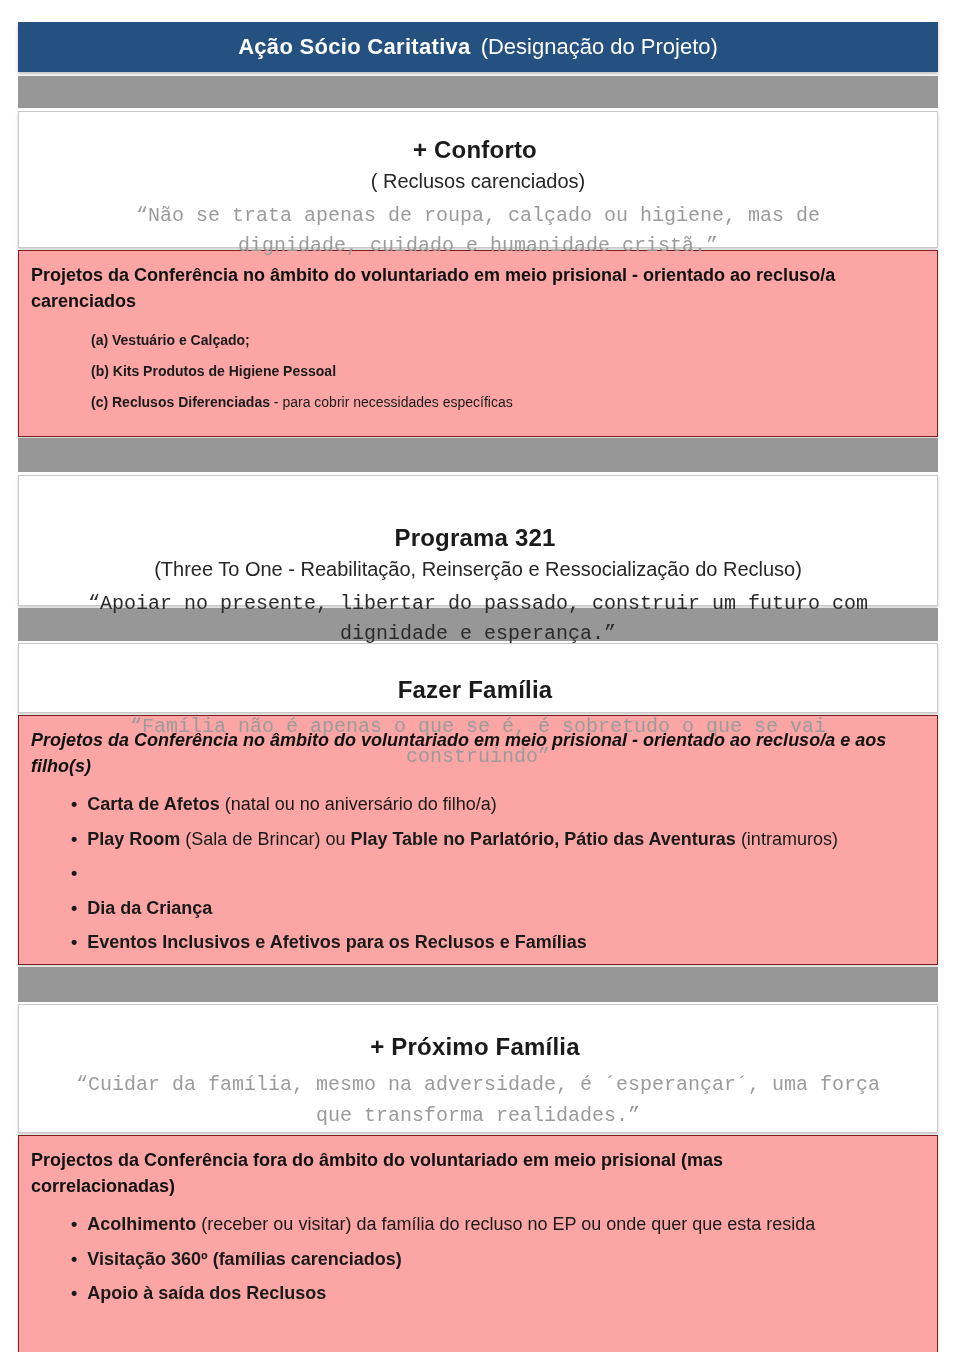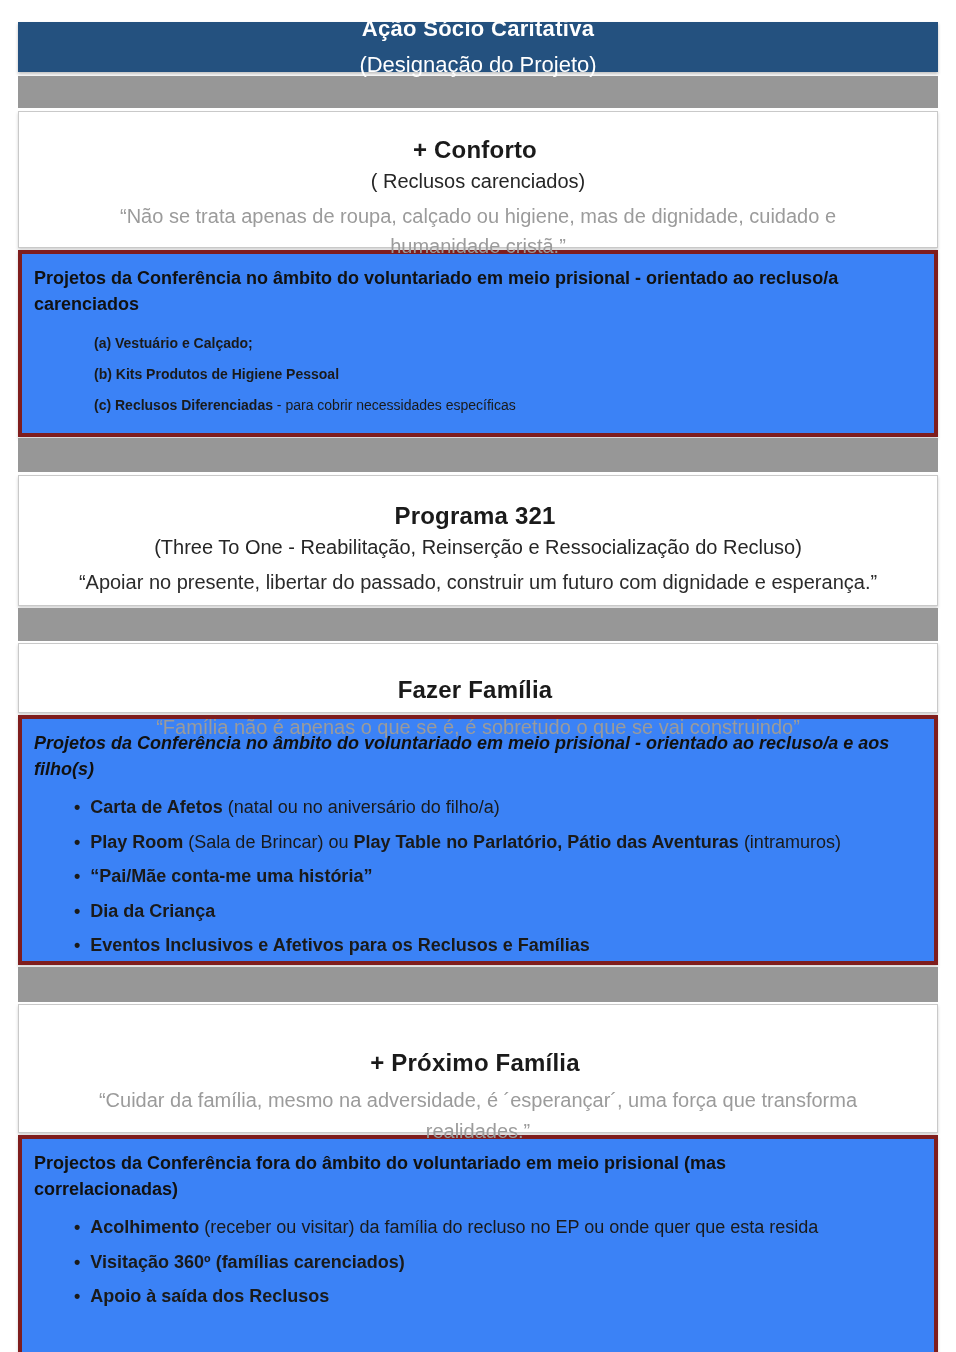--- a/index.html
+++ b/index.html
@@ -1,46 +1,46 @@
 <!DOCTYPE html>
 <html><head>
 <meta charset="utf-8">
 <style>
   html,body{margin:0;padding:0;background:#ffffff;}
   body{width:956px;font-family:"Liberation Sans","DejaVu Sans",sans-serif;color:#1a1a1a;}
   .page{box-sizing:border-box;width:956px;padding:22px 18px 0 18px;}
   .block{box-sizing:border-box;width:920px;}
 
   .header-bar{height:50px;background:#24517F;display:flex;align-items:center;justify-content:center;
-    gap:10px;color:#ffffff;font-size:22px;box-shadow:0 2px 3px rgba(0,0,0,.25);flex-direction:column;}
+    gap:10px;color:#ffffff;font-size:22px;box-shadow:0 2px 3px rgba(0,0,0,.25);}
   .header-bar .bold{font-weight:bold;letter-spacing:.3px;}
 
   .sep{background:#979797;}
   .sep1{height:32px;margin-top:4px;}
   .sep2{height:34px;margin-top:1px;}
   .sep3{height:33px;margin-top:2px;}
   .sep4{height:35px;margin-top:2px;}
 
   .white-box{background:#ffffff;border:1px solid #c9c9c9;text-align:center;
     box-shadow:0 2px 3px rgba(0,0,0,.18);}
   .wb1{margin-top:3px;height:137px;padding-top:24px;}
-  .wb2{margin-top:3px;height:131px;padding-top:26px;}
+  .wb2{margin-top:3px;height:131px;padding-top:48px;}
   .wb3{margin-top:2px;height:70px;padding-top:32px;}
-  .wb4{margin-top:2px;height:129px;padding-top:44px;}
+  .wb4{margin-top:2px;height:129px;padding-top:28px;}
 
   .sec-title{font-size:24px;font-weight:bold;color:#1a1a1a;margin:0 6px 6px 0;letter-spacing:.2px;}
   .sec-sub{font-size:20px;color:#262626;margin:0 0 4px 0;}
-  .quote{font-size:20px;color:#9b9b9b;line-height:1.5;margin:8px auto;}
+  .quote{font-size:20px;color:#9b9b9b;line-height:1.5;margin:8px auto;font-family:Liberation Mono, monospace;}
   .quote.dark{color:#2b2b2b;}
   .q1{max-width:790px;}
   .q2{max-width:880px;}
   .q3{max-width:820px;}
   .q4{max-width:810px;line-height:1.55;}
 
-  .gray-box{background:#3b82f6;border:4px solid #7f1d1d;padding:10px 12px;text-align:left;
+  .gray-box{background:#fca5a5;border:1px solid #7f1d1d;padding:10px 12px;text-align:left;
     box-shadow:0 2px 3px rgba(0,0,0,.18);}
   .gb1{margin-top:2px;height:187px;}
   .gb2{margin-top:2px;height:250px;}
   .gb3{margin-top:2px;height:222px;}
 
   .box-heading{font-size:18px;font-weight:bold;line-height:1.42;margin:2px 0 0 0;color:#111111;}
   .box-heading.italic{font-style:italic;}
   .box-heading.narrow{max-width:780px;}
 
   .abc-list{margin:18px 0 0 60px;}
@@ -107,21 +107,20 @@
       <li>
         <span class="dot">•</span>
         <span><span class="b">Carta de Afetos</span><span> (natal ou no aniversário do filho/a)</span></span>
       </li>
       <li>
         <span class="dot">•</span>
         <span><span class="b">Play Room</span><span> (Sala de Brincar) ou </span><span class="b">Play Table no Parlatório, Pátio das Aventuras</span><span> (intramuros)</span></span>
       </li>
       <li>
         <span class="dot">•</span>
-        <span><span class="b">“Pai/Mãe conta-me uma história”</span></span>
       </li>
       <li>
         <span class="dot">•</span>
         <span><span class="b">Dia da Criança</span></span>
       </li>
       <li>
         <span class="dot">•</span>
         <span><span class="b">Eventos Inclusivos e Afetivos para os Reclusos e Famílias</span></span>
       </li>
     </ul>

